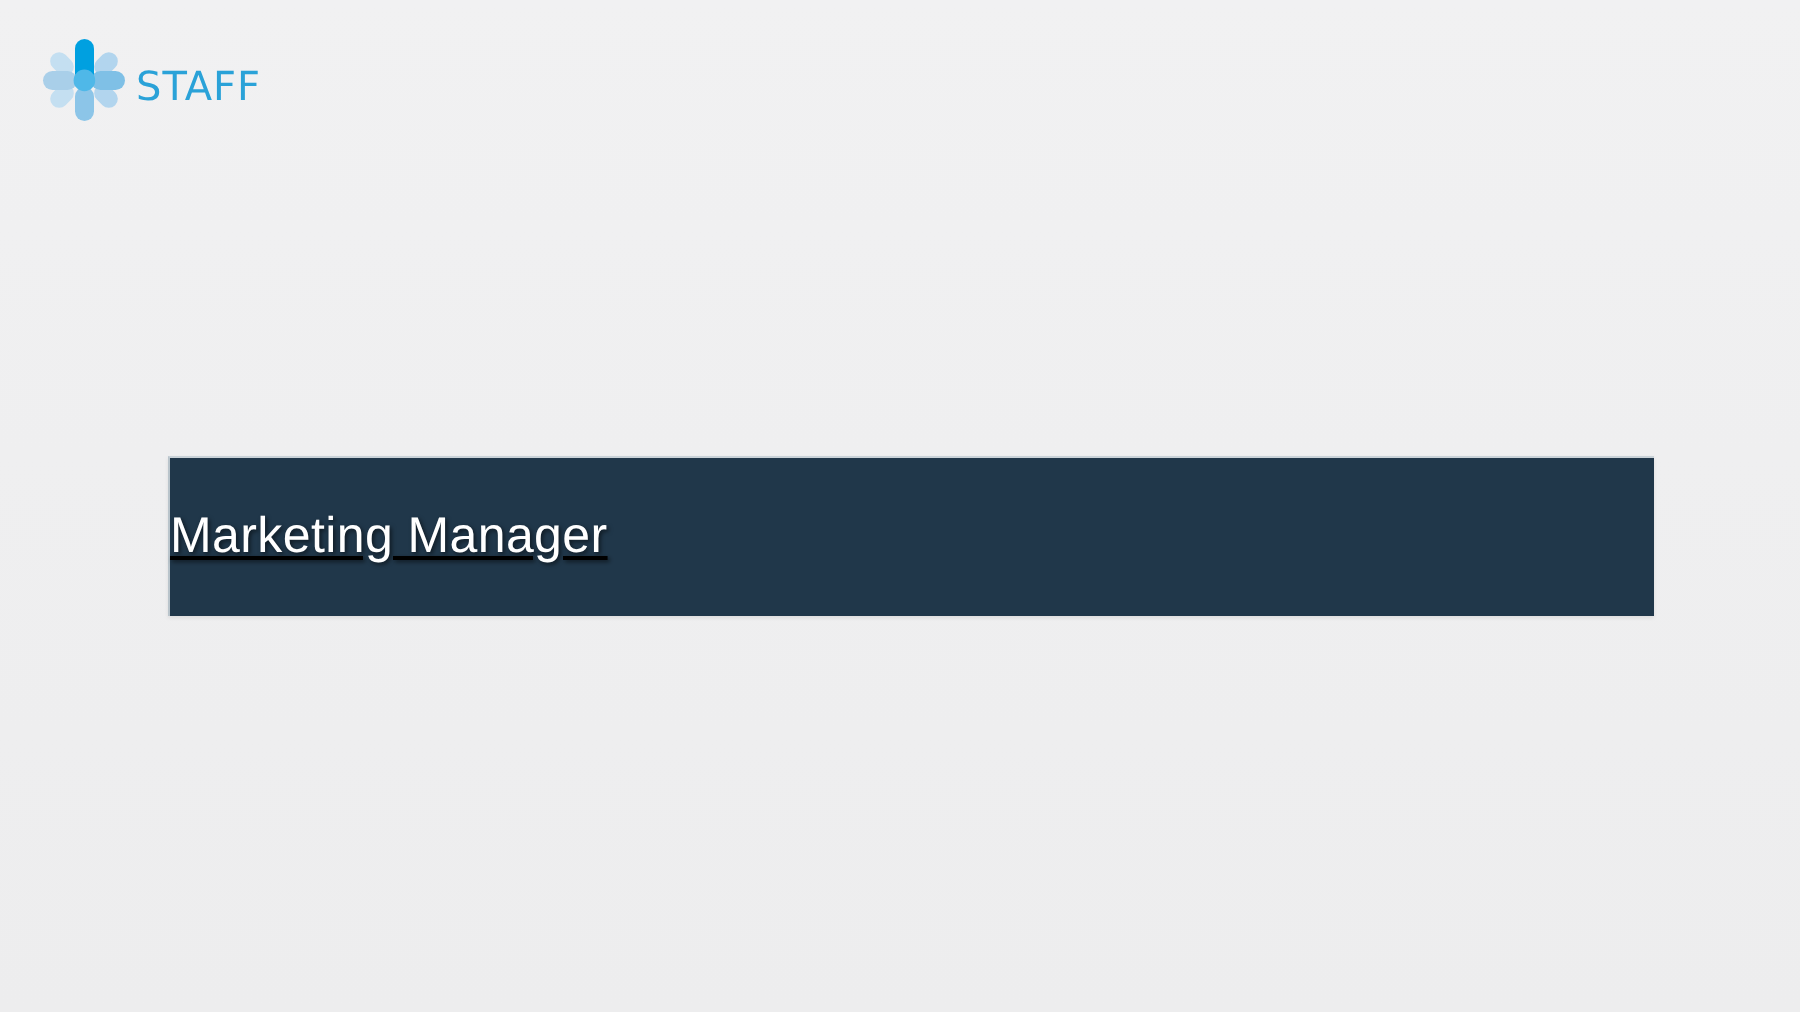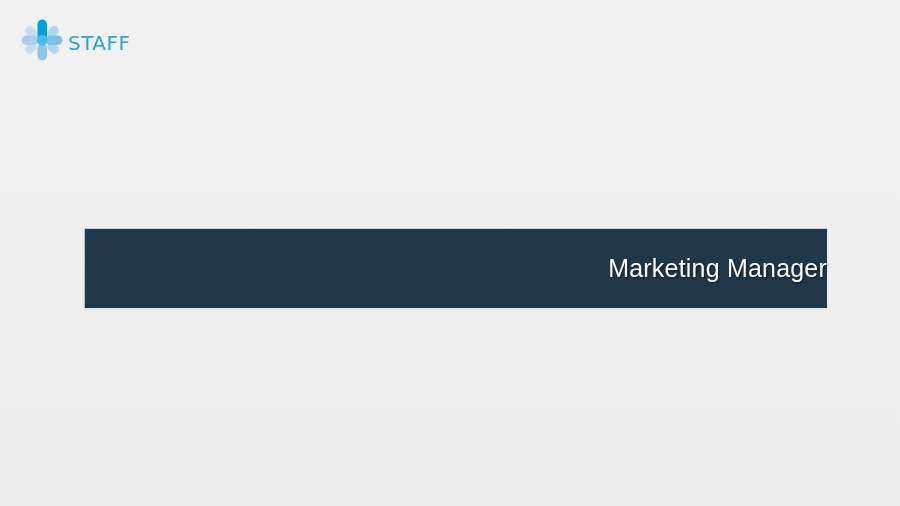--- a/index.html
+++ b/index.html
@@ -68,22 +68,23 @@
     left: 84px;
     top: 228px;
     width: 743px;
     height: 80px;
     background: #20374a;
     border-top: 1px solid #c9d2d8;
     border-left: 1px solid #b9c4cb;
     box-sizing: border-box;
     display: flex;
     align-items: center;
-    justify-content: flex-end;
+    justify-content: flex-start;
     box-shadow: 0 1px 2px rgba(0,0,0,0.08);
+    text-decoration: underline;
   }
 
   #title-text {
     color: #ffffff;
     font-family: "Liberation Sans", sans-serif;
     font-size: 25px;
     font-weight: 400;
     line-height: 1;
     letter-spacing: 0.2px;
     text-shadow: 1px 1px 2px rgba(0,0,0,0.55);

